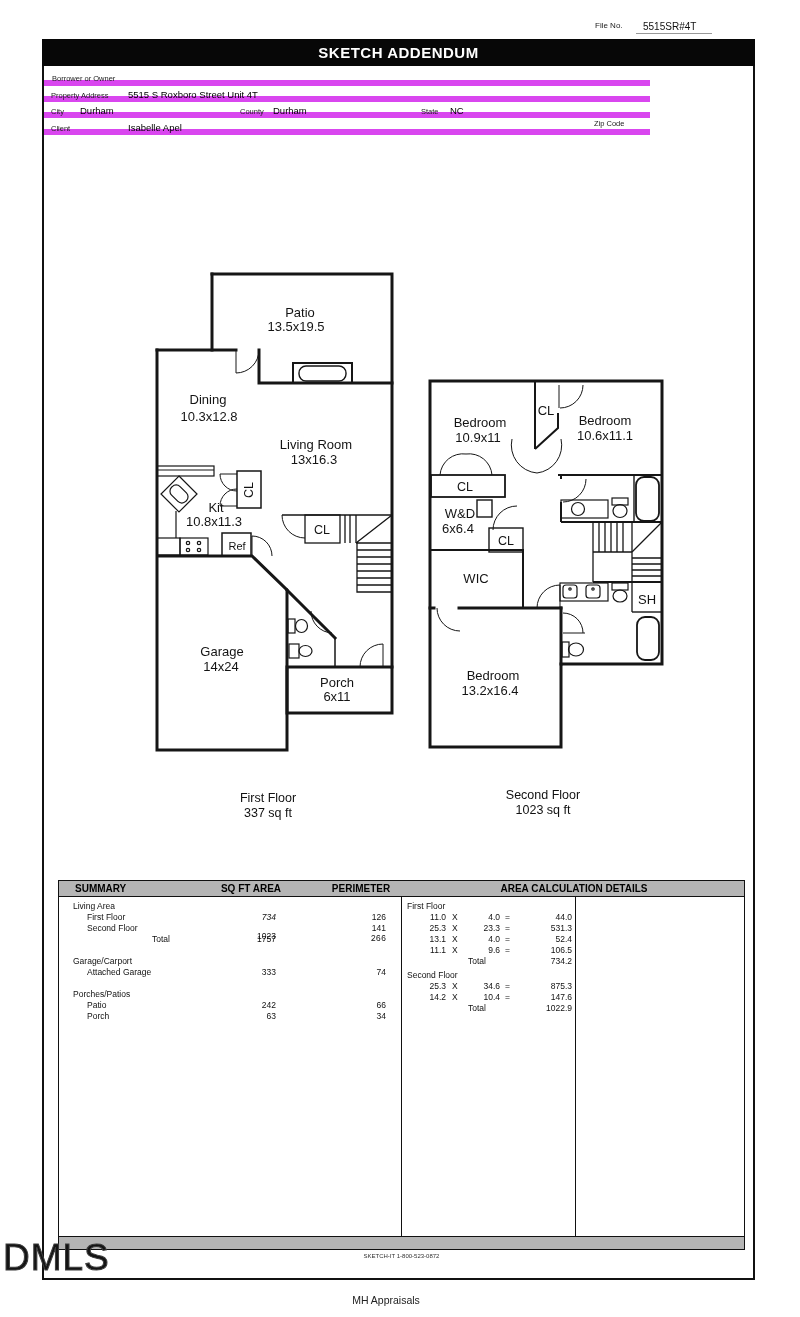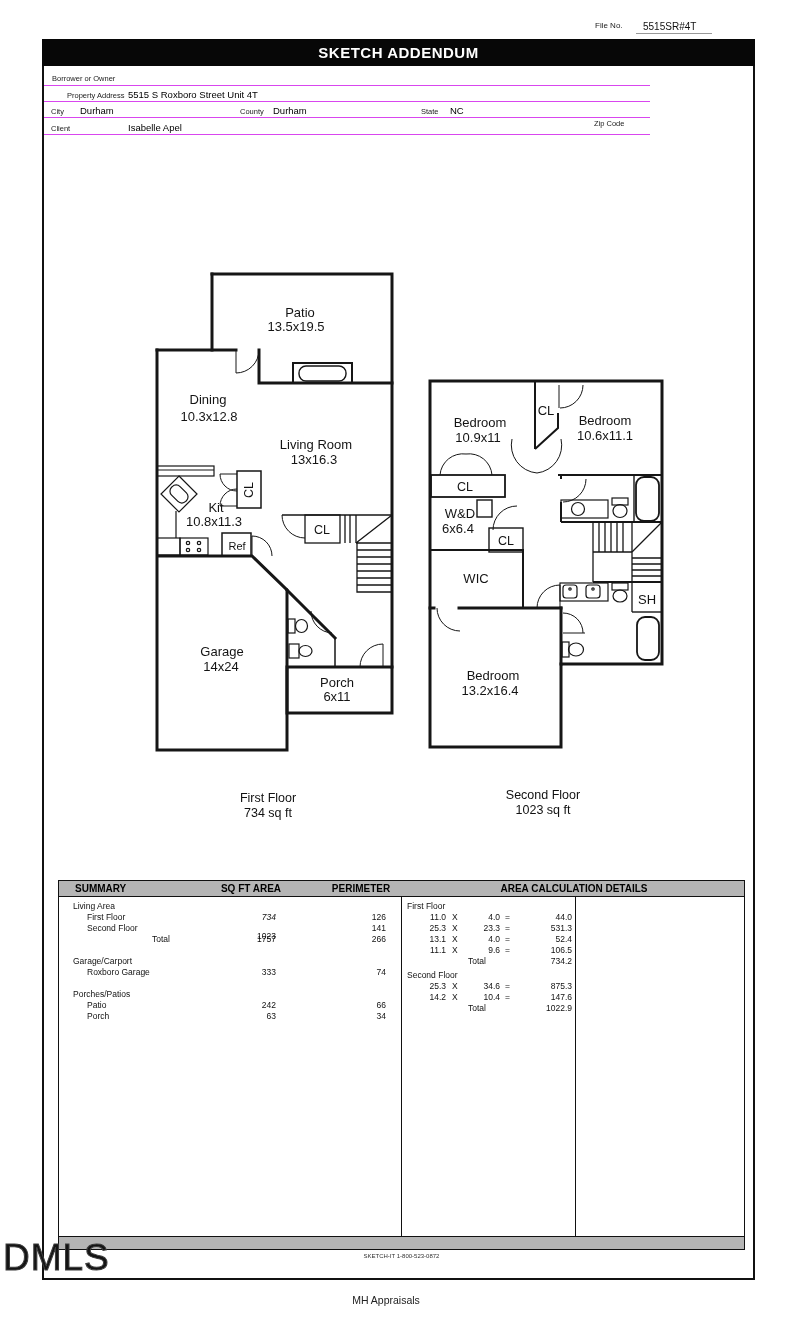--- a/index.html
+++ b/index.html
@@ -4,21 +4,21 @@
 <style>
   html,body{margin:0;padding:0;background:#fff;}
   body{width:800px;height:1317px;position:relative;font-family:"Liberation Sans",sans-serif;color:#111;}
   .abs{position:absolute;}
   .page-border{left:42px;top:39px;width:713px;height:1241px;border:2px solid #111;box-sizing:border-box;}
   .fileno-label{left:595px;top:21px;font-size:8px;color:#222;}
   .fileno-value{left:643px;top:21px;font-size:10px;color:#111;}
   .fileno-line{left:636px;top:33px;width:76px;height:1px;background:#999;}
   .title-bar{left:42px;top:39px;width:713px;height:27px;background:#070707;color:#fff;
              font-weight:bold;font-size:15px;letter-spacing:.5px;text-align:center;line-height:27px;}
-  .form-row{left:44px;width:606px;box-sizing:border-box;border-bottom:1px solid #d946ef;}
+  .form-row{left:44px;width:606px;box-sizing:border-box;border-bottom:6px solid #d946ef;}
   .flabel{font-size:7.5px;color:#222;position:absolute;}
   .fvalue{font-size:9.5px;color:#000;position:absolute;}
   .floor-caption{font-size:12.5px;text-align:center;line-height:14.5px;color:#111;}
   
   .tbl-head{left:58px;top:880px;width:687px;height:17px;background:#b5b5b5;border:1px solid #111;box-sizing:border-box;}
   .tbl-head .h{position:absolute;top:2px;font-weight:bold;font-size:10px;color:#000;}
   .tbl-body{left:58px;top:897px;width:687px;height:339px;border-left:1px solid #111;border-right:1px solid #111;box-sizing:border-box;}
   .vdiv{top:897px;width:1px;height:339px;background:#111;}
   .tbl-bottom{left:58px;top:1236px;width:687px;height:14px;background:#b5b5b5;border:1px solid #111;box-sizing:border-box;}
   .cell{position:absolute;font-size:8.5px;color:#111;white-space:nowrap;}
@@ -38,21 +38,21 @@
 <div class="abs fileno-value">5515SR#4T</div>
 <div class="abs fileno-line"></div>
 
 <div class="abs page-border"></div>
 <div class="abs title-bar">SKETCH ADDENDUM</div>
 
 <div class="abs form-row" style="top:66px;height:20px;">
   <span class="flabel" style="left:8px;top:8px;">Borrower or Owner</span>
 </div>
 <div class="abs form-row" style="top:86px;height:16px;">
-  <span class="flabel" style="left:23px;top:5px;text-align:center;">Property Address</span>
+  <span class="flabel" style="left:7px;top:5px;text-align:center;">Property Address</span>
   <span class="fvalue" style="left:84px;top:3px;">5515 S Roxboro Street Unit 4T</span>
 </div>
 <div class="abs form-row" style="top:102px;height:16px;">
   <span class="flabel" style="left:7px;top:5px;">City</span>
   <span class="fvalue" style="left:36px;top:3px;">Durham</span>
   <span class="flabel" style="left:196px;top:5px;">County</span>
   <span class="fvalue" style="left:229px;top:3px;">Durham</span>
   <span class="flabel" style="left:377px;top:5px;">State</span>
   <span class="fvalue" style="left:406px;top:3px;">NC</span>
   <span class="flabel" style="left:550px;top:17px;">Zip Code</span>
@@ -219,21 +219,21 @@
     <text class="sm" x="506" y="545">CL</text>
     <text class="rm" x="476" y="583">WIC</text>
     <text class="rm" x="647" y="604">SH</text>
     <text class="rm" x="493" y="680">Bedroom</text>
     <text class="rm" x="490" y="695">13.2x16.4</text>
   </g>
 </svg>
 
 <div class="abs floor-caption" style="left:148px;top:791px;width:240px;">
   <div>First Floor</div>
-  <div>734 sq ft</div>
+  <div>337 sq ft</div>
 </div>
 <div class="abs floor-caption" style="left:423px;top:788px;width:240px;">
   <div>Second Floor</div>
   <div>1023 sq ft</div>
 </div>
 
 <div class="abs tbl-head">
   <span class="h" style="left:16px;">SUMMARY</span>
   <span class="h" style="left:137px;width:110px;text-align:center;">SQ FT AREA</span>
   <span class="h" style="left:252px;width:100px;text-align:center;">PERIMETER</span>
@@ -246,25 +246,25 @@
 <div>
   <span class="cell" style="left:73px;top:901px;">Living Area</span>
   <span class="cell" style="left:87px;top:912px;">First Floor</span>
   <span class="cell num" style="left:196px;top:912px;width:80px;font-style:italic;">734</span>
   <span class="cell num" style="left:306px;top:912px;width:80px;">126</span>
   <span class="cell" style="left:87px;top:923px;">Second Floor</span>
   <span class="cell num" style="left:196px;top:923px;width:80px;margin-top:8px;">1023</span>
   <span class="cell num" style="left:306px;top:923px;width:80px;">141</span>
   <span class="cell" style="left:152px;top:934px;">Total</span>
   <span class="cell num" style="left:196px;top:934px;width:80px;">1757</span>
-  <span class="cell num" style="left:306px;top:934px;width:80px;">266</span>
+  <span class="cell num" style="left:306px;top:934px;width:80px;font-family:Liberation Mono, monospace;">266</span>
 </div>
 <div>
   <span class="cell" style="left:73px;top:956px;">Garage/Carport</span>
-  <span class="cell" style="left:87px;top:967px;">Roxboro Garage</span>
+  <span class="cell" style="left:87px;top:967px;">Attached Garage</span>
   <span class="cell num" style="left:196px;top:967px;width:80px;">333</span>
   <span class="cell num" style="left:306px;top:967px;width:80px;">74</span>
 </div>
 <div>
   <span class="cell" style="left:73px;top:989px;">Porches/Patios</span>
   <span class="cell" style="left:87px;top:1000px;">Patio</span>
   <span class="cell num" style="left:196px;top:1000px;width:80px;">242</span>
   <span class="cell num" style="left:306px;top:1000px;width:80px;">66</span>
   <span class="cell" style="left:87px;top:1011px;">Porch</span>
   <span class="cell num" style="left:196px;top:1011px;width:80px;">63</span>

